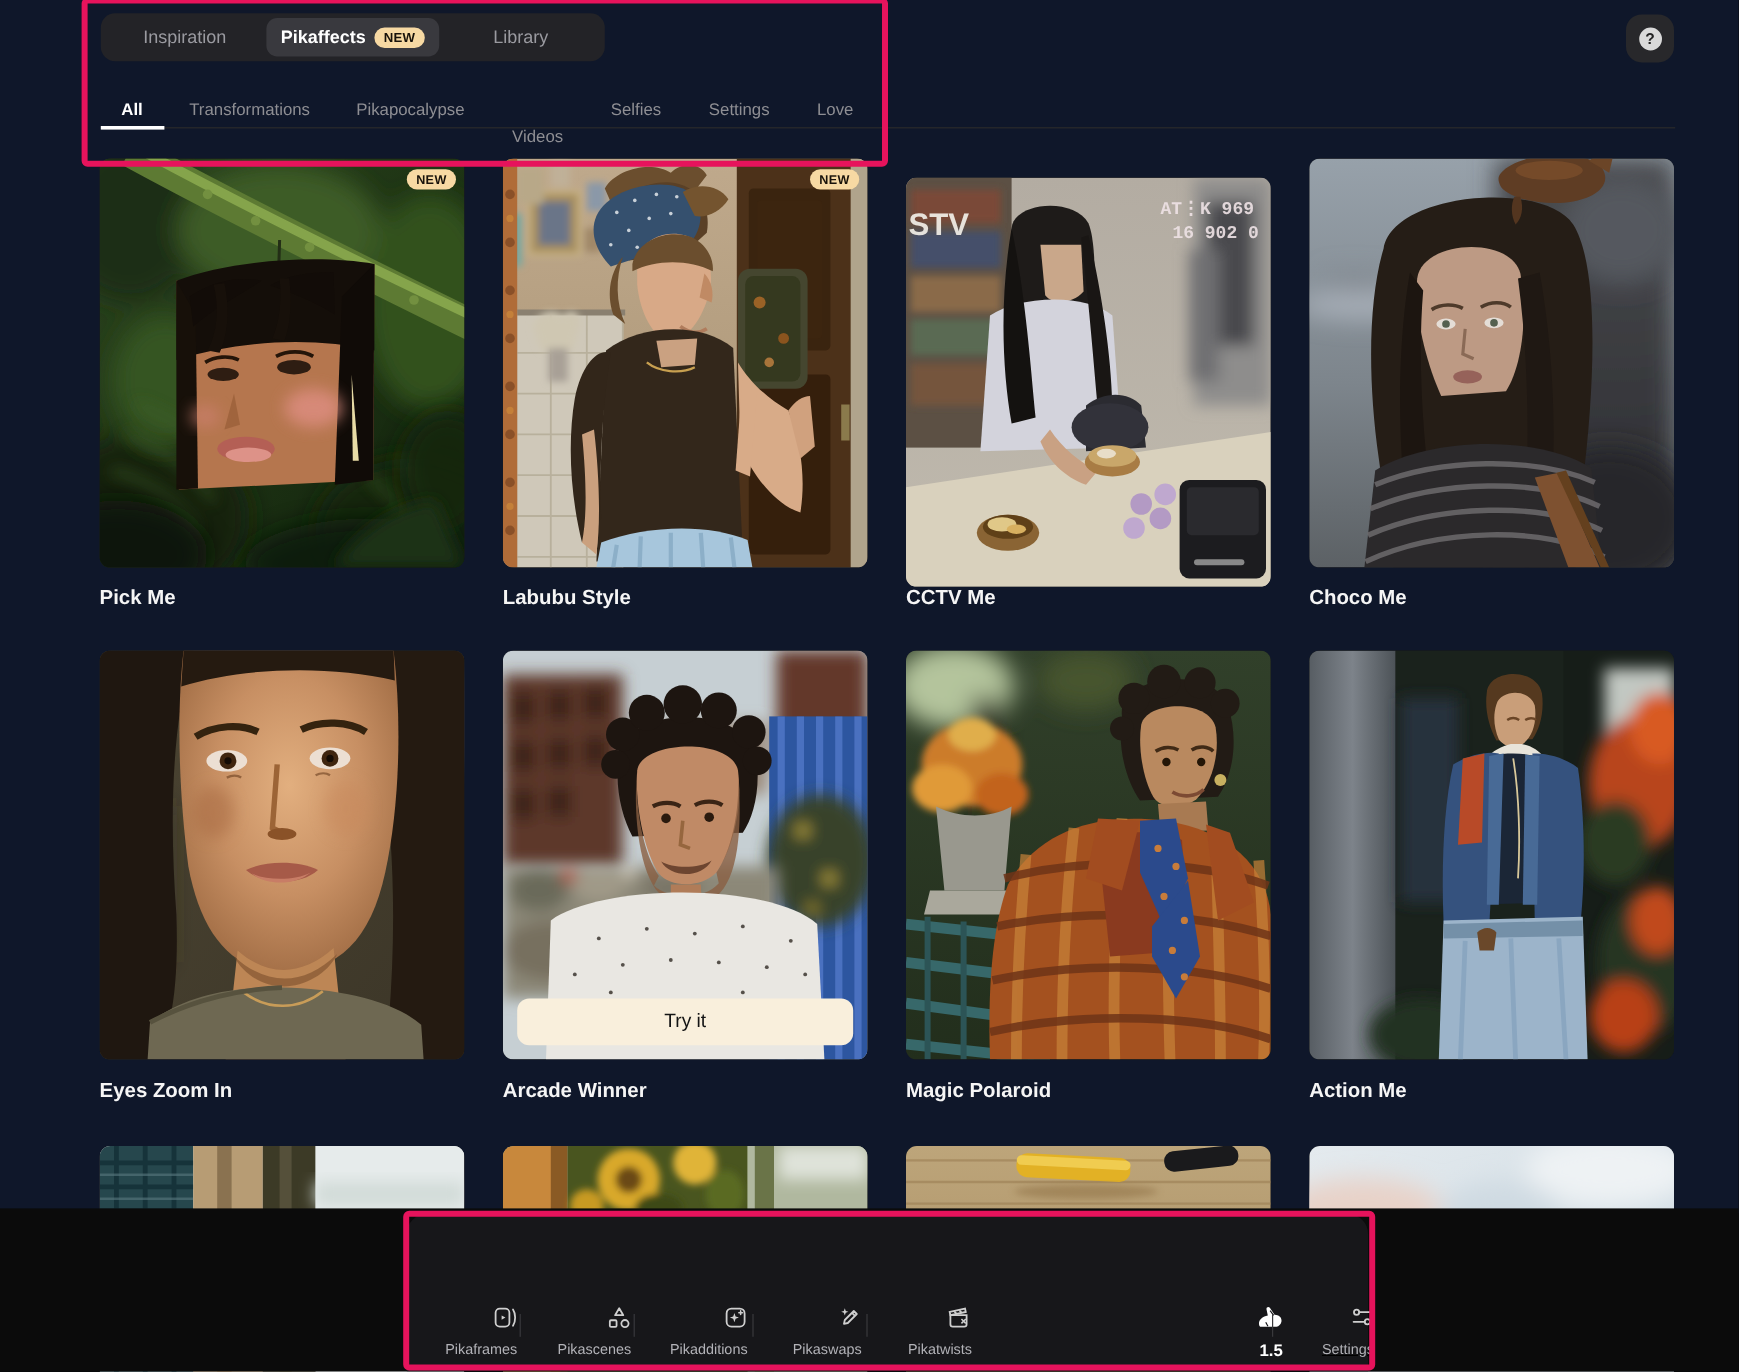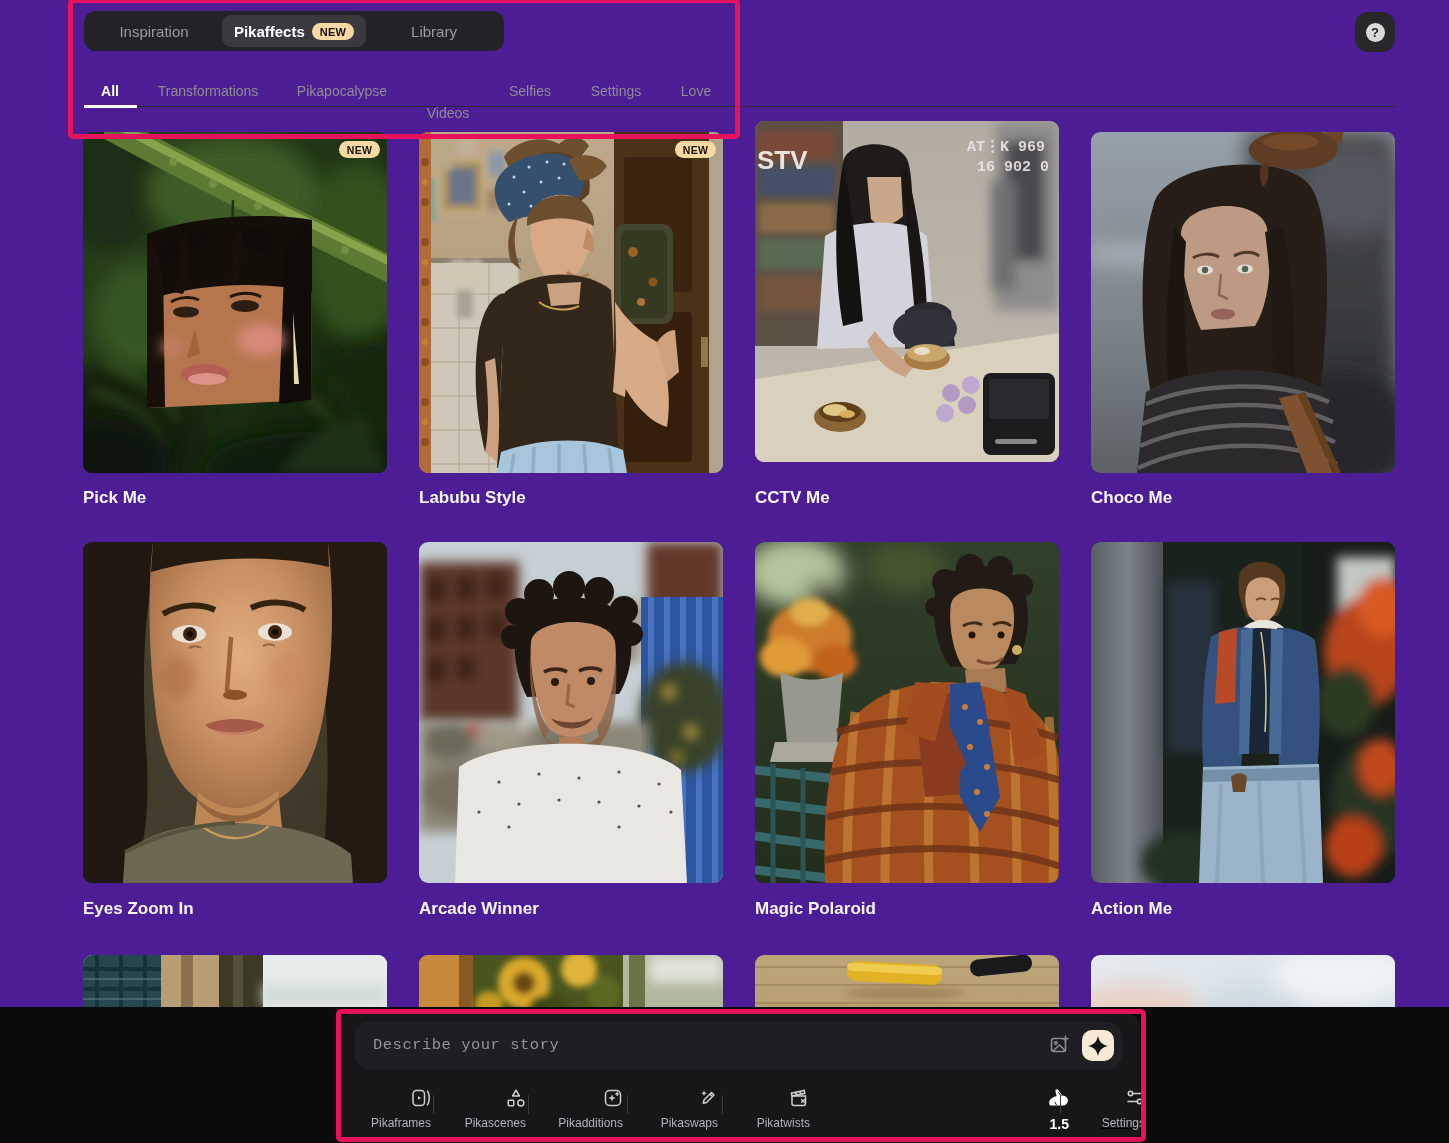--- a/index.html
+++ b/index.html
@@ -1,16 +1,16 @@
 <!DOCTYPE html>
 <html><head>
 <meta charset="utf-8">
 <style>
 html,body{margin:0;padding:0;background:#070707;width:1449px;height:1143px;overflow:hidden;font-family:"Liberation Sans",sans-serif;}
-#page{position:relative;width:1449px;height:1011px;background:#4c1d95;}
+#page{position:relative;width:1449px;height:1011px;background:#0f172a;}
 .abs{position:absolute;}
 
 #tabbar{position:absolute;left:84px;top:11px;width:420px;height:40px;background:#232327;border-radius:12px;display:flex;z-index:3;}
 .tabcell{width:140px;display:flex;align-items:center;justify-content:center;color:#9a9aa0;font-size:15px;font-weight:500;}
 #activetab{position:absolute;left:138px;top:4px;width:144px;height:32px;background:#39393e;border-radius:9px;display:flex;align-items:center;justify-content:center;gap:7px;color:#fff;font-weight:600;font-size:15px;}
 .newbadge{background:#f7d9a3;color:#18120a;font-size:11px;font-weight:700;border-radius:9px;padding:3px 8px 2px 8px;letter-spacing:.2px;}
 #helpbtn{position:absolute;left:1355px;top:12px;width:40px;height:40px;background:#28282b;border-radius:13px;display:flex;align-items:center;justify-content:center;}
 #helpbtn .c{width:19px;height:19px;border-radius:50%;background:#d9d9d9;color:#222;font-size:13px;font-weight:700;display:flex;align-items:center;justify-content:center;}
 
 .filt{position:absolute;top:83px;height:15px;font-size:14px;color:#8e8e93;font-weight:500;white-space:nowrap;transform:translateX(-50%);}
@@ -220,21 +220,21 @@
 <path d="M196 170 C 205 185 220 200 238 210 C 250 240 252 270 248 295 C 230 290 210 268 198 240 Z" fill="#d8ab88"></path>
 <path d="M200 180 L194 260 L206 265 L212 195 Z" fill="#d8ab88"></path>
 <path d="M238 210 C 244 202 250 198 256 198 L 260 240 L 248 250 Z" fill="#d0a17e"></path>
 </g>
 <path d="M82 320 C 120 306 170 304 204 318 L 208 341 L 78 341 Z" fill="#a7c6dc"></path>
 <path d="M95 322 L92 341 M115 315 L114 341 M140 312 L140 341 M165 312 L167 341 M190 316 L193 341" stroke="#8cafc8" stroke-width="3.5" fill="none"></path>
 </g>
 </svg>
 </div>
 
-<div class="card" style="left:755px;top:121px;">
+<div class="card" style="left:755px;top:148px;">
 <svg viewBox="0 0 304 341" preserveAspectRatio="none">
 <defs>
           <linearGradient id="c3g" x1="0" y1="0" x2="0" y2="1">
             <stop offset="0" stop-color="#b3aca2"></stop>
             <stop offset="1" stop-color="#c0baae"></stop>
           </linearGradient>
         </defs>
 <rect width="304" height="341" fill="url(#c3g)"></rect>
 <rect x="0" y="0" width="88" height="225" fill="#5c5044"></rect>
 <g filter="url(#b3)">
@@ -660,37 +660,24 @@
 <div class="clabel" style="left:83px;top:488px;">Pick Me</div>
 <div class="clabel" style="left:419px;top:488px;">Labubu Style</div>
 <div class="clabel" style="left:755px;top:488px;">CCTV Me</div>
 <div class="clabel" style="left:1091px;top:488px;">Choco Me</div>
 <div class="clabel" style="left:83px;top:899px;">Eyes Zoom In</div>
 <div class="clabel" style="left:419px;top:899px;">Arcade Winner</div>
 <div class="clabel" style="left:755px;top:899px;">Magic Polaroid</div>
 <div class="clabel" style="left:1091px;top:899px;">Action Me</div>
 <div class="cnew" style="left:339px;top:141px;">NEW</div>
 <div class="cnew" style="left:675px;top:141px;">NEW</div>
+<div id="tryit">Try it</div>
 
 <div id="footer">
   <div id="panel">
-    <div id="inputbox">
-      <div class="ph">Describe your story</div>
-      <svg class="abs" style="left:695px;top:13px" width="20" height="20" viewBox="0 0 20 20" fill="none" stroke="#8a8a90" stroke-width="1.6">
-            <rect x="1.5" y="3.5" width="14" height="13" rx="2.5"></rect>
-            <circle cx="5.8" cy="8" r="1.3"></circle>
-            <path d="M3 16l6.5-6 6 6" stroke-linecap="round"></path>
-            <path d="M15.5 1.2v5M13 3.7h5" stroke-linecap="round"></path>
-          </svg>
-      <div id="sparkbtn">
-            <svg width="22" height="22" viewBox="0 0 22 22">
-              <path d="M11 1 C 12.2 6.8 15.2 9.8 21 11 C 15.2 12.2 12.2 15.2 11 21 C 9.8 15.2 6.8 12.2 1 11 C 6.8 9.8 9.8 6.8 11 1 Z" fill="#141414"></path>
-            </svg>
-          </div>
-    </div>
     <div class="tool" style="left:47px;top:76px;">
       <svg width="20" height="20" viewBox="0 0 20 20" fill="none" stroke="#cfcfcf" stroke-width="1.5">
             <rect x="2" y="2.5" width="11.5" height="15" rx="3.5"></rect>
             <path d="M7 8.2l3.2 1.8L7 11.8z" fill="#cfcfcf" stroke="none"></path>
             <path d="M16.5 3.2c1.2 1.8 1.8 4.2 1.8 6.8s-.6 5-1.8 6.8" stroke-linecap="round"></path>
           </svg>
       <div class="lbl">Pikaframes</div>
     </div>
     <div class="tool" style="left:142px;top:76px;">
       <svg width="20" height="20" viewBox="0 0 20 20" fill="none" stroke="#cfcfcf" stroke-width="1.5">

